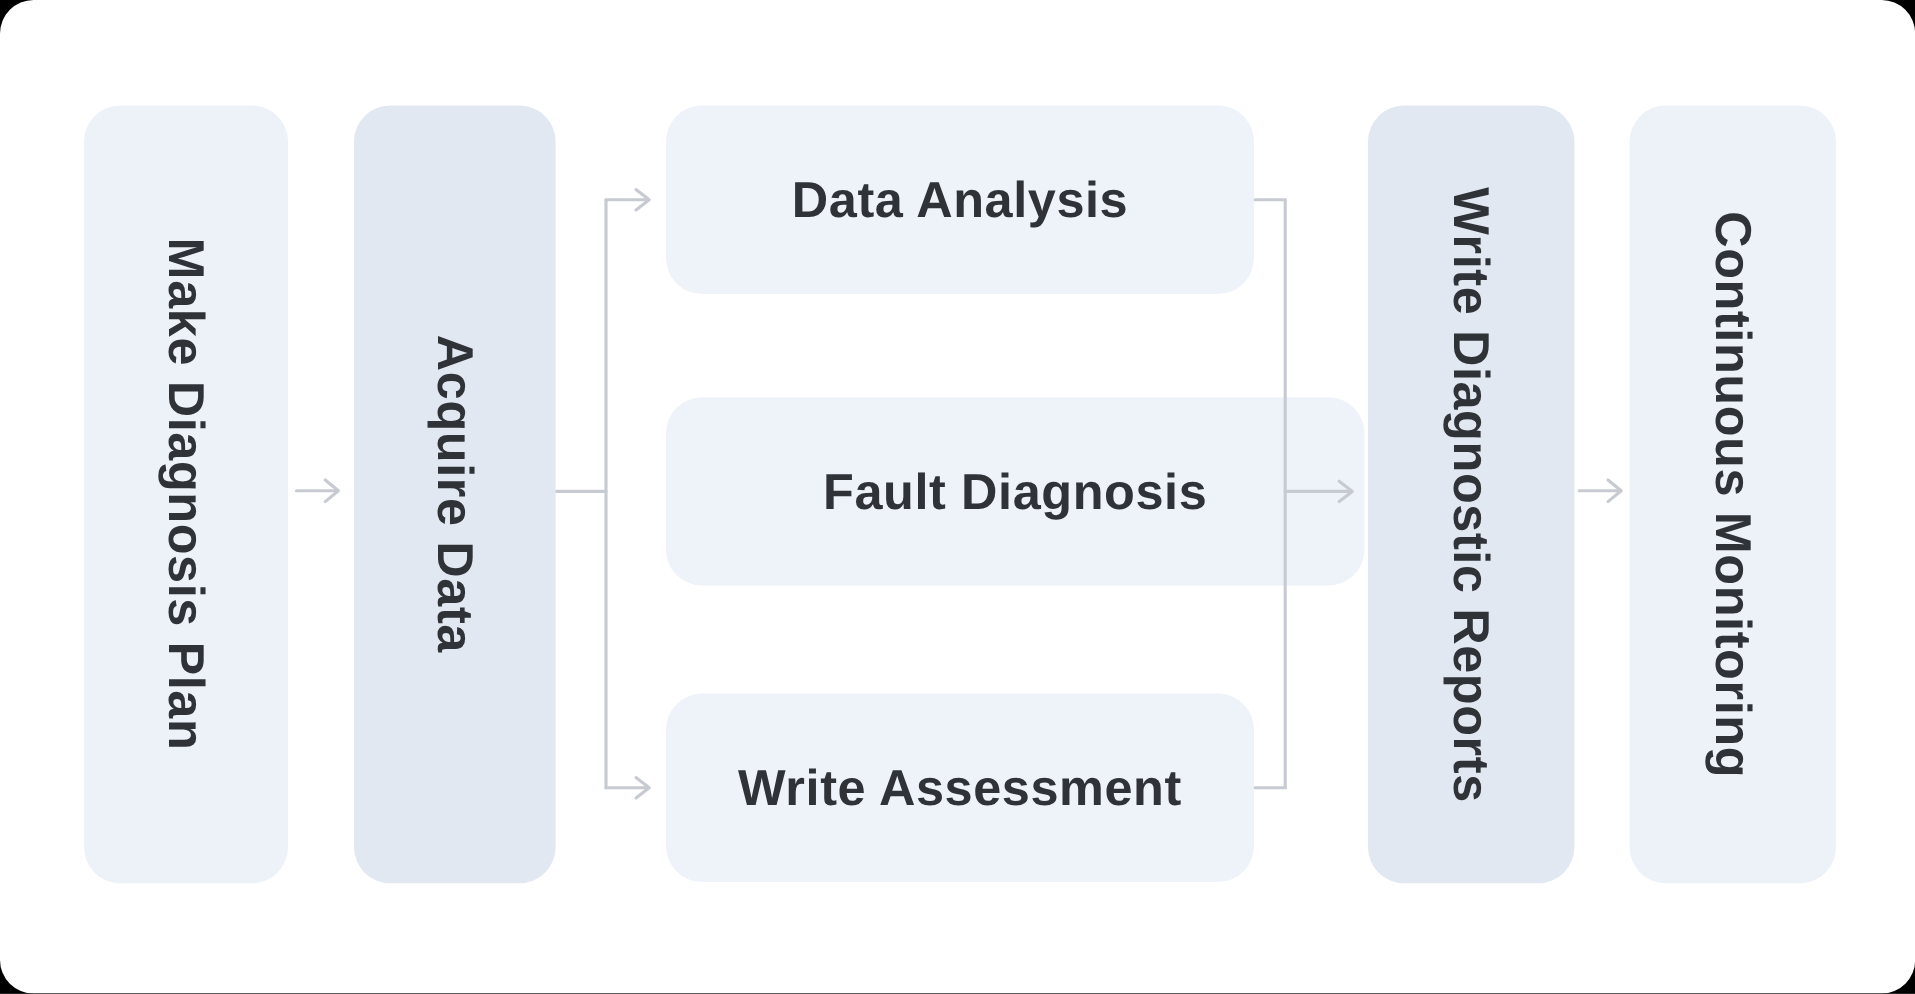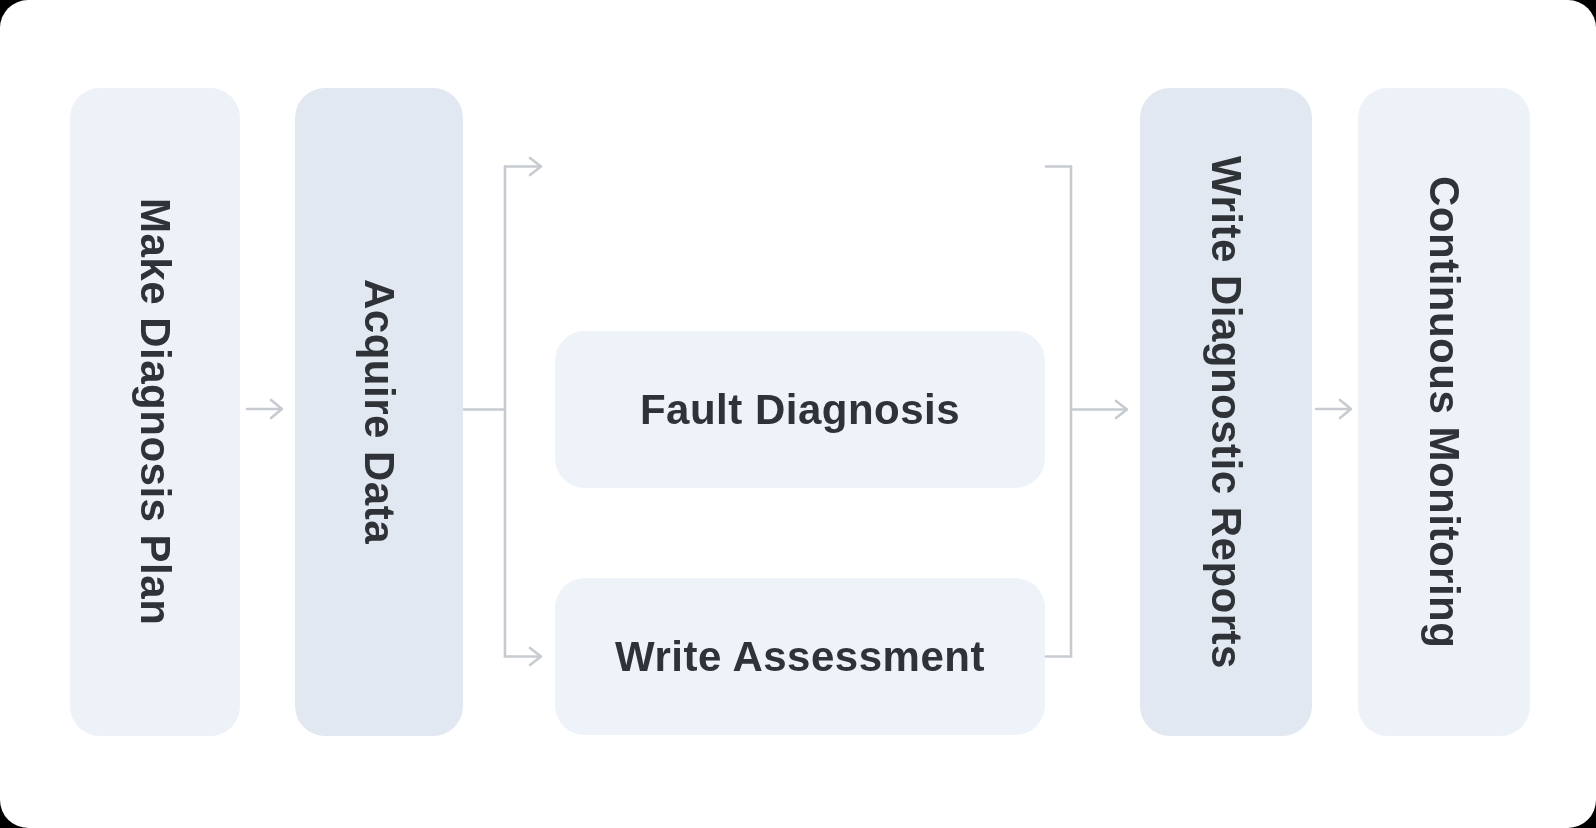--- a/index.html
+++ b/index.html
@@ -51,21 +51,21 @@
     stroke: #c7cbd1;
     stroke-width: 2.6;
     stroke-linecap: round;
     stroke-linejoin: round;
   }
 
   
   .n-plan    { left: 70px;   top: 88px;  width: 170px; height: 648px; }
   .n-acquire { left: 295px;  top: 88px;  width: 168px; height: 648px; }
   .n-data    { left: 555px;  top: 88px;  width: 490px; height: 157px; }
-  .n-fault   { left: 555px;  top: 331px; width: 490px; height: 157px; }
+  .n-fault   { left: 555px;  top: 331px; width: 582px; height: 157px; }
   .n-health  { left: 555px;  top: 578px; width: 490px; height: 157px; }
   .n-write   { left: 1140px; top: 88px;  width: 172px; height: 648px; }
   .n-monitor { left: 1358px; top: 88px;  width: 172px; height: 648px; }
 
   
   .c-arrow1  { left: 244px;  top: 393px; }
   .c-branch  { left: 463px;  top: 150px; }
   .c-merge   { left: 1045px; top: 150px; }
   .c-arrow2  { left: 1313px; top: 393px; }
 </style>
@@ -93,20 +93,23 @@
     <svg width="92" height="524" viewBox="0 0 92 524">
       <path class="stroke" d="M1,259.5 L42,259.5"></path>
       <path class="stroke" d="M42,16.5 L42,506.5"></path>
       <path class="stroke" d="M42,16.5 L76,16.5"></path>
       <path class="stroke" d="M67,8 L78,16.5 L67,25"></path>
       <path class="stroke" d="M42,506.5 L76,506.5"></path>
       <path class="stroke" d="M67,498 L78,506.5 L67,515"></path>
     </svg>
   </div>
 
+  <div class="node soft n-data">
+    <span class="hlabel">Data Analysis</span>
+  </div>
 
   <div class="node soft n-fault">
     <span class="hlabel">Fault Diagnosis</span>
   </div>
 
   <div class="node soft n-health">
     <span class="hlabel">Write Assessment</span>
   </div>
 
   <div class="connector c-merge">

